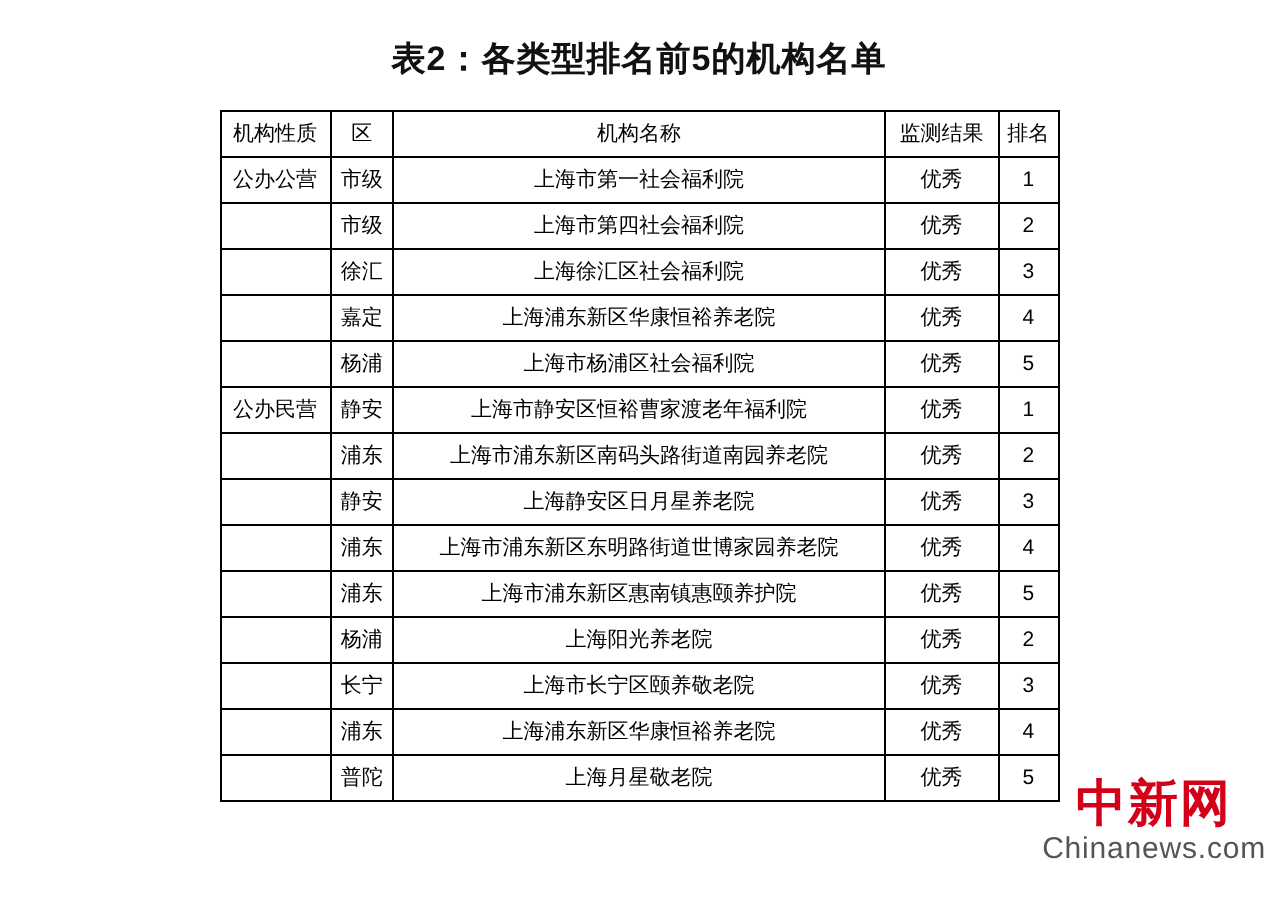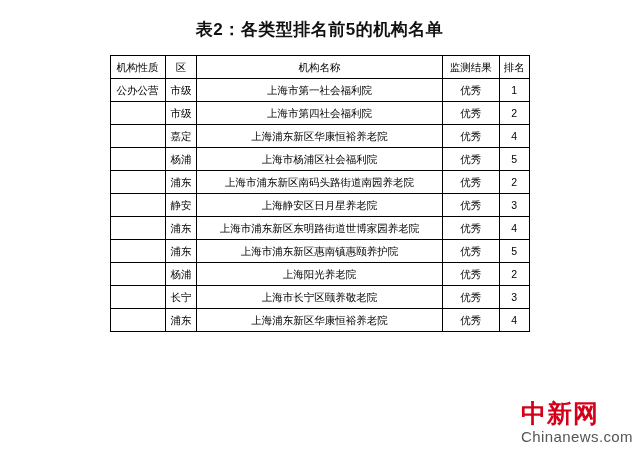--- a/index.html
+++ b/index.html
@@ -63,22 +63,22 @@
     text-align: center;
   }
   td.nature-cell {
     text-align: left;
     padding-left: 2px;
     margin-top: 22px;
   }
   .watermark {
     position: absolute;
     right: 6px;
-    bottom: 4px;
-    text-align: left;
+    bottom: 16px;
+    text-align: center;
     user-select: none;
   }
   .wm-logo {
     font-size: 25px;
     font-weight: bold;
     color: #d4001a;
     letter-spacing: 1px;
     line-height: 28px;
     font-family: "DejaVu Sans", "Liberation Sans", sans-serif;
   }
@@ -125,33 +125,47 @@
         </tr>
         <tr>
           <td class="nature-cell"></td>
           <td>市级</td>
           <td class="name-cell">上海市第四社会福利院</td>
           <td>优秀</td>
           <td>2</td>
         </tr>
         <tr>
           <td class="nature-cell"></td>
+          <td>徐汇</td>
+          <td class="name-cell">上海徐汇区社会福利院</td>
+          <td>优秀</td>
+          <td>3</td>
+        </tr>
+        <tr>
+          <td class="nature-cell"></td>
           <td>嘉定</td>
           <td class="name-cell">上海浦东新区华康恒裕养老院</td>
           <td>优秀</td>
           <td>4</td>
         </tr>
         <tr>
           <td class="nature-cell"></td>
           <td>杨浦</td>
           <td class="name-cell">上海市杨浦区社会福利院</td>
           <td>优秀</td>
           <td>5</td>
         </tr>
         <tr>
+          <td class="nature-cell">公办民营</td>
+          <td>静安</td>
+          <td class="name-cell">上海市静安区恒裕曹家渡老年福利院</td>
+          <td>优秀</td>
+          <td>1</td>
+        </tr>
+        <tr>
           <td class="nature-cell"></td>
           <td>浦东</td>
           <td class="name-cell">上海市浦东新区南码头路街道南园养老院</td>
           <td>优秀</td>
           <td>2</td>
         </tr>
         <tr>
           <td class="nature-cell"></td>
           <td>静安</td>
           <td class="name-cell">上海静安区日月星养老院</td>
@@ -185,20 +199,27 @@
           <td class="name-cell">上海市长宁区颐养敬老院</td>
           <td>优秀</td>
           <td>3</td>
         </tr>
         <tr>
           <td class="nature-cell"></td>
           <td>浦东</td>
           <td class="name-cell">上海浦东新区华康恒裕养老院</td>
           <td>优秀</td>
           <td>4</td>
+        </tr>
+        <tr>
+          <td class="nature-cell"></td>
+          <td>普陀</td>
+          <td class="name-cell">上海月星敬老院</td>
+          <td>优秀</td>
+          <td>5</td>
         </tr>
       </tbody>
     </table>
   </div>
 
   <div class="watermark">
     <div class="wm-logo">中新网</div>
     <div class="wm-text">Chinanews.com</div>
   </div>
 

